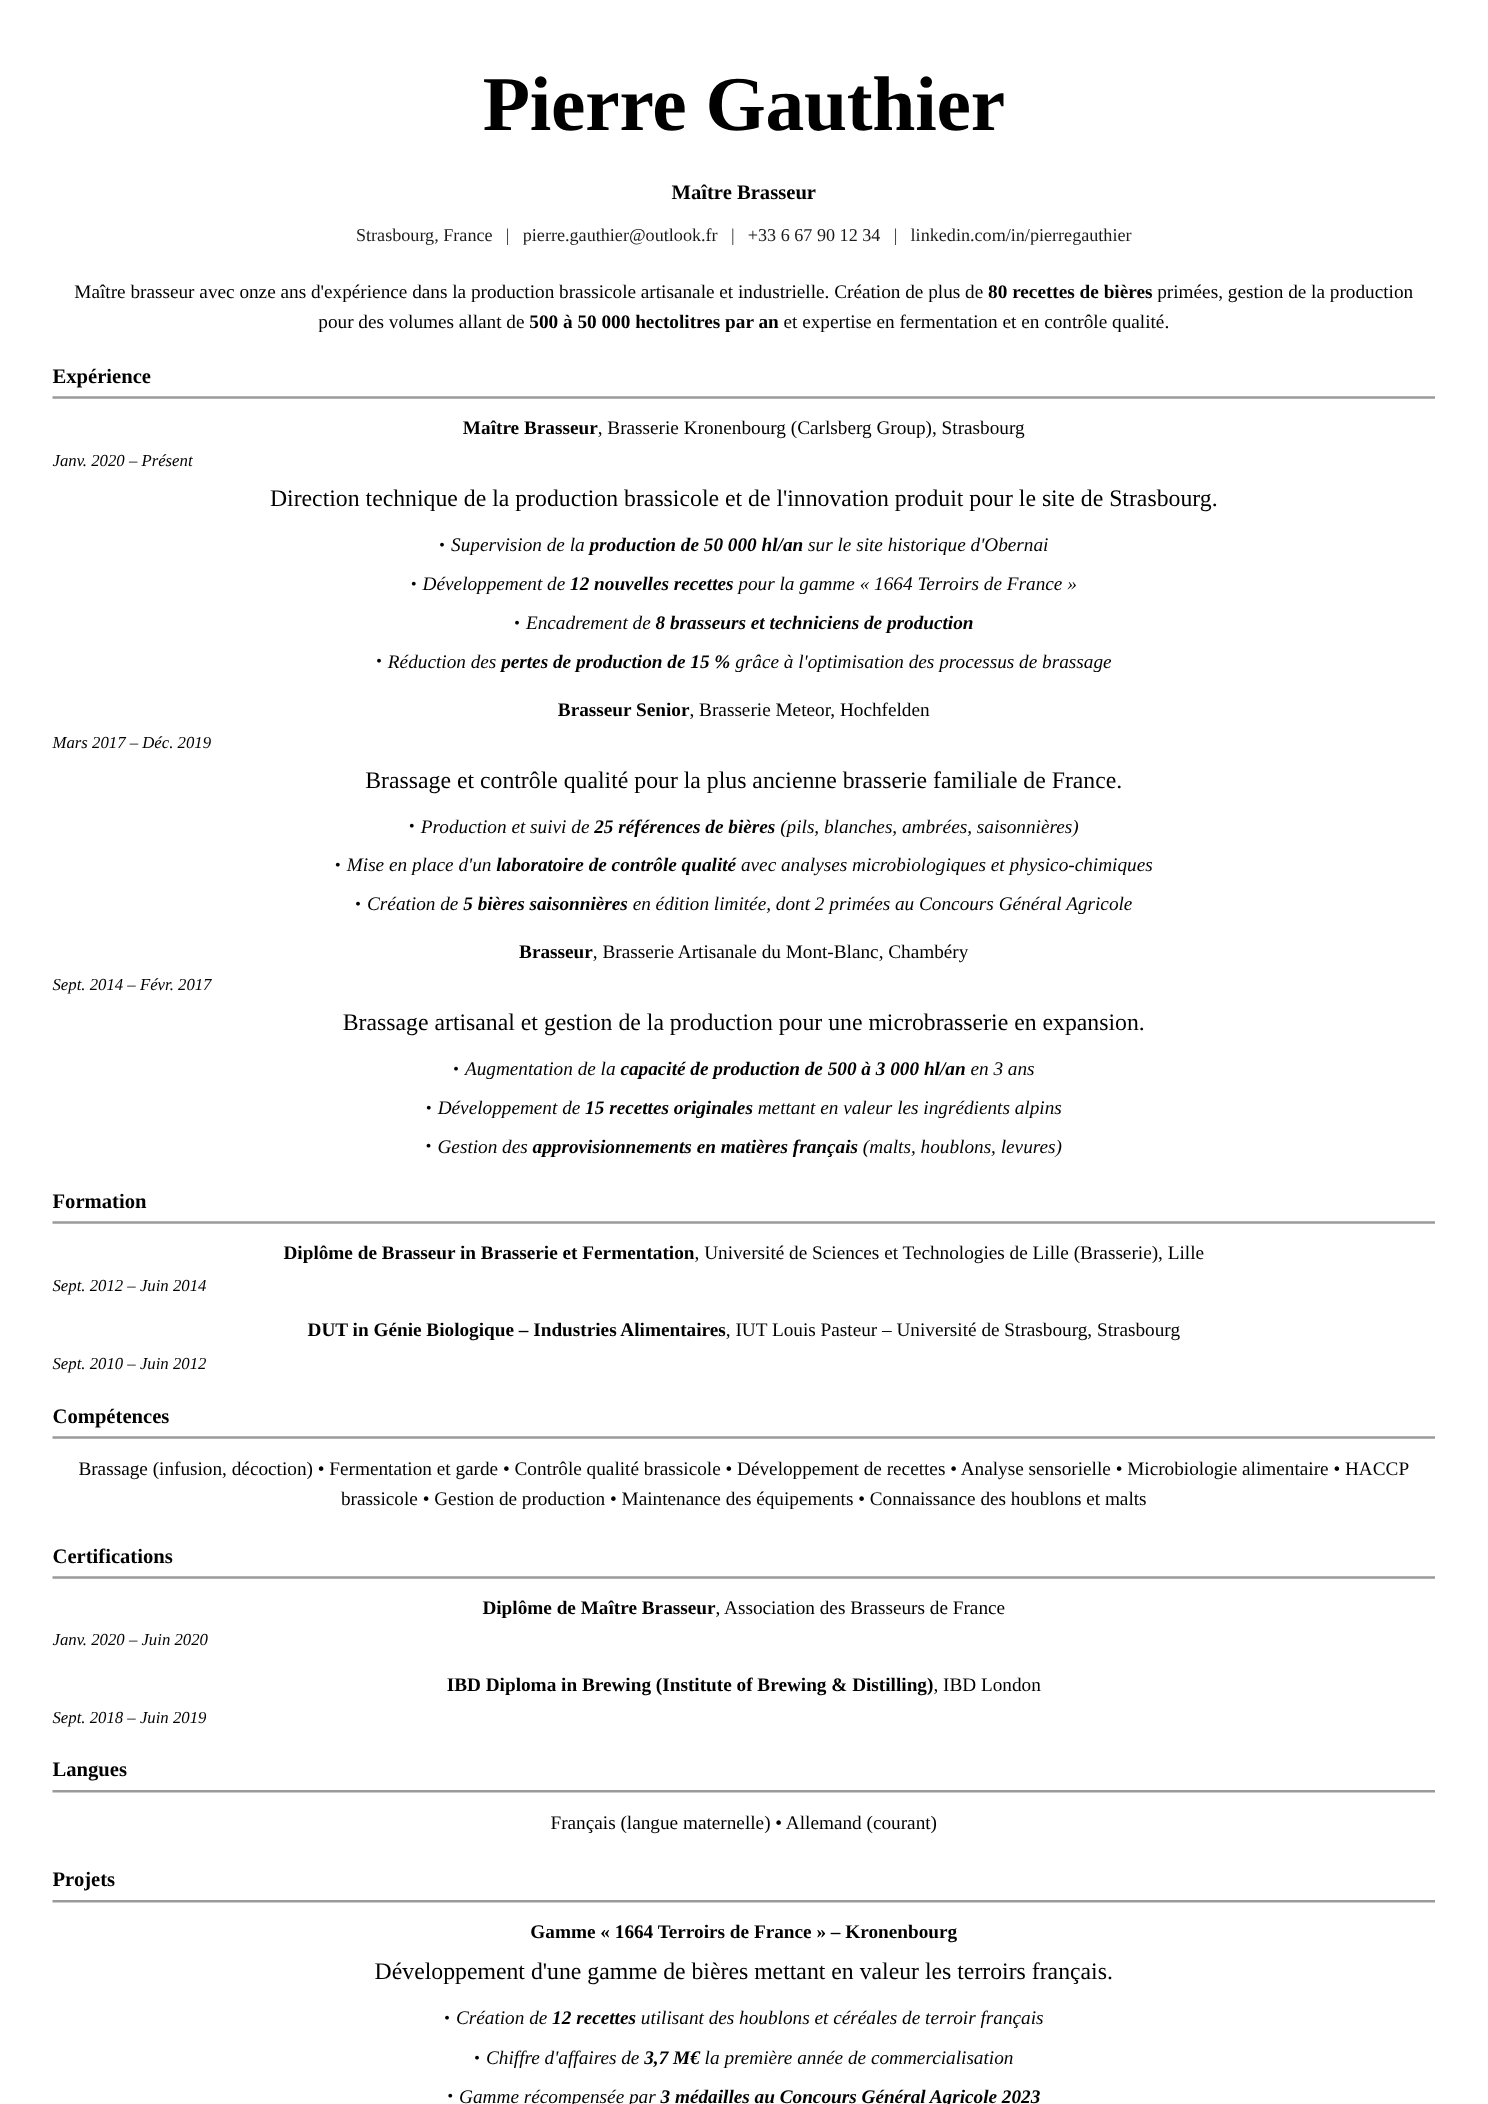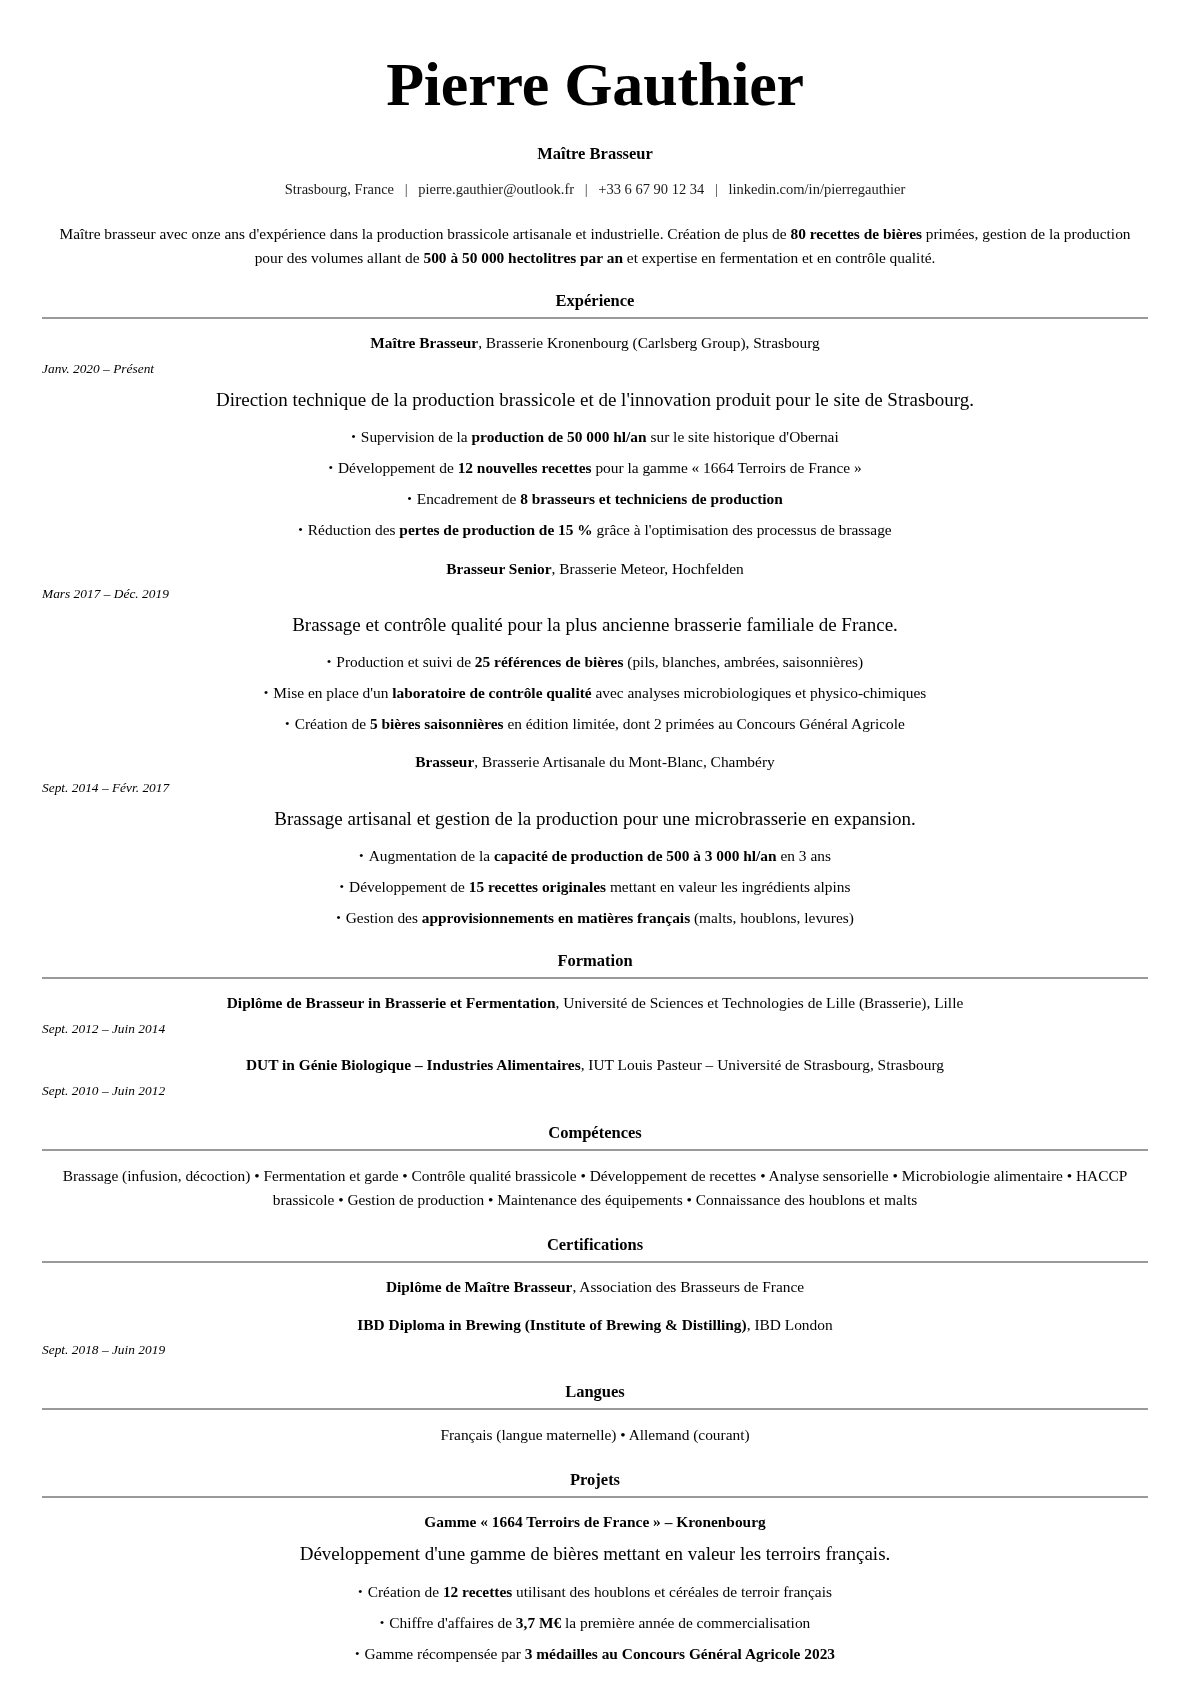--- a/index.html
+++ b/index.html
@@ -46,21 +46,20 @@
   .summary{
     text-align:center;
     font-size:15.4px;
     line-height:1.55;
     margin-top:24px;
     padding:0 8px;
   }
   
   .section{margin-top:22px;}
   .section-title{
-    text-align:center;
     font-size:16.5px;
     font-weight:700;
     padding-bottom:6px;
   }
   .rule{
     height:2px;
     background:#9a9a9a;
     width:100%;
     margin-bottom:13px;
   }
@@ -88,20 +87,21 @@
   .bullets{
     list-style:none;
     margin:11px 0 0 0;
     padding:0;
     text-align:center;
   }
   .bullets li{
     font-size:15.4px;
     line-height:1.5;
     margin-bottom:8px;
+    font-style:italic;
   }
   .bullets li:last-child{margin-bottom:0;}
   .bullets li .dot{
     display:inline-block;
     margin-right:5px;
     font-size:13px;
     vertical-align:1px;
   }
   .bullets li b{font-weight:700;}
   .inline-list{
@@ -189,20 +189,21 @@
     <div class="rule"></div>
     <div class="inline-list"><span>Brassage (infusion, décoction)</span><span> • </span><span>Fermentation et garde</span><span> • </span><span>Contrôle qualité brassicole</span><span> • </span><span>Développement de recettes</span><span> • </span><span>Analyse sensorielle</span><span> • </span><span>Microbiologie alimentaire</span><span> • </span><span>HACCP brassicole</span><span> • </span><span>Gestion de production</span><span> • </span><span>Maintenance des équipements</span><span> • </span><span>Connaissance des houblons et malts</span></div>
   </div>
 
   <div class="section">
     <div class="section-title">Certifications</div>
     <div class="rule"></div>
     <div>
         <div class="entry">
           <div class="entry-head"><b>Diplôme de Maître Brasseur</b><span>, Association des Brasseurs de France</span></div>
+          <div class="entry-date">Janv. 2020 – Juin 2020</div>
         </div>
         <div class="entry">
           <div class="entry-head"><b>IBD Diploma in Brewing (Institute of Brewing &amp; Distilling)</b><span>, IBD London</span></div>
           <div class="entry-date">Sept. 2018 – Juin 2019</div>
         </div>
       </div>
   </div>
 
   <div class="section">
     <div class="section-title">Langues</div>

